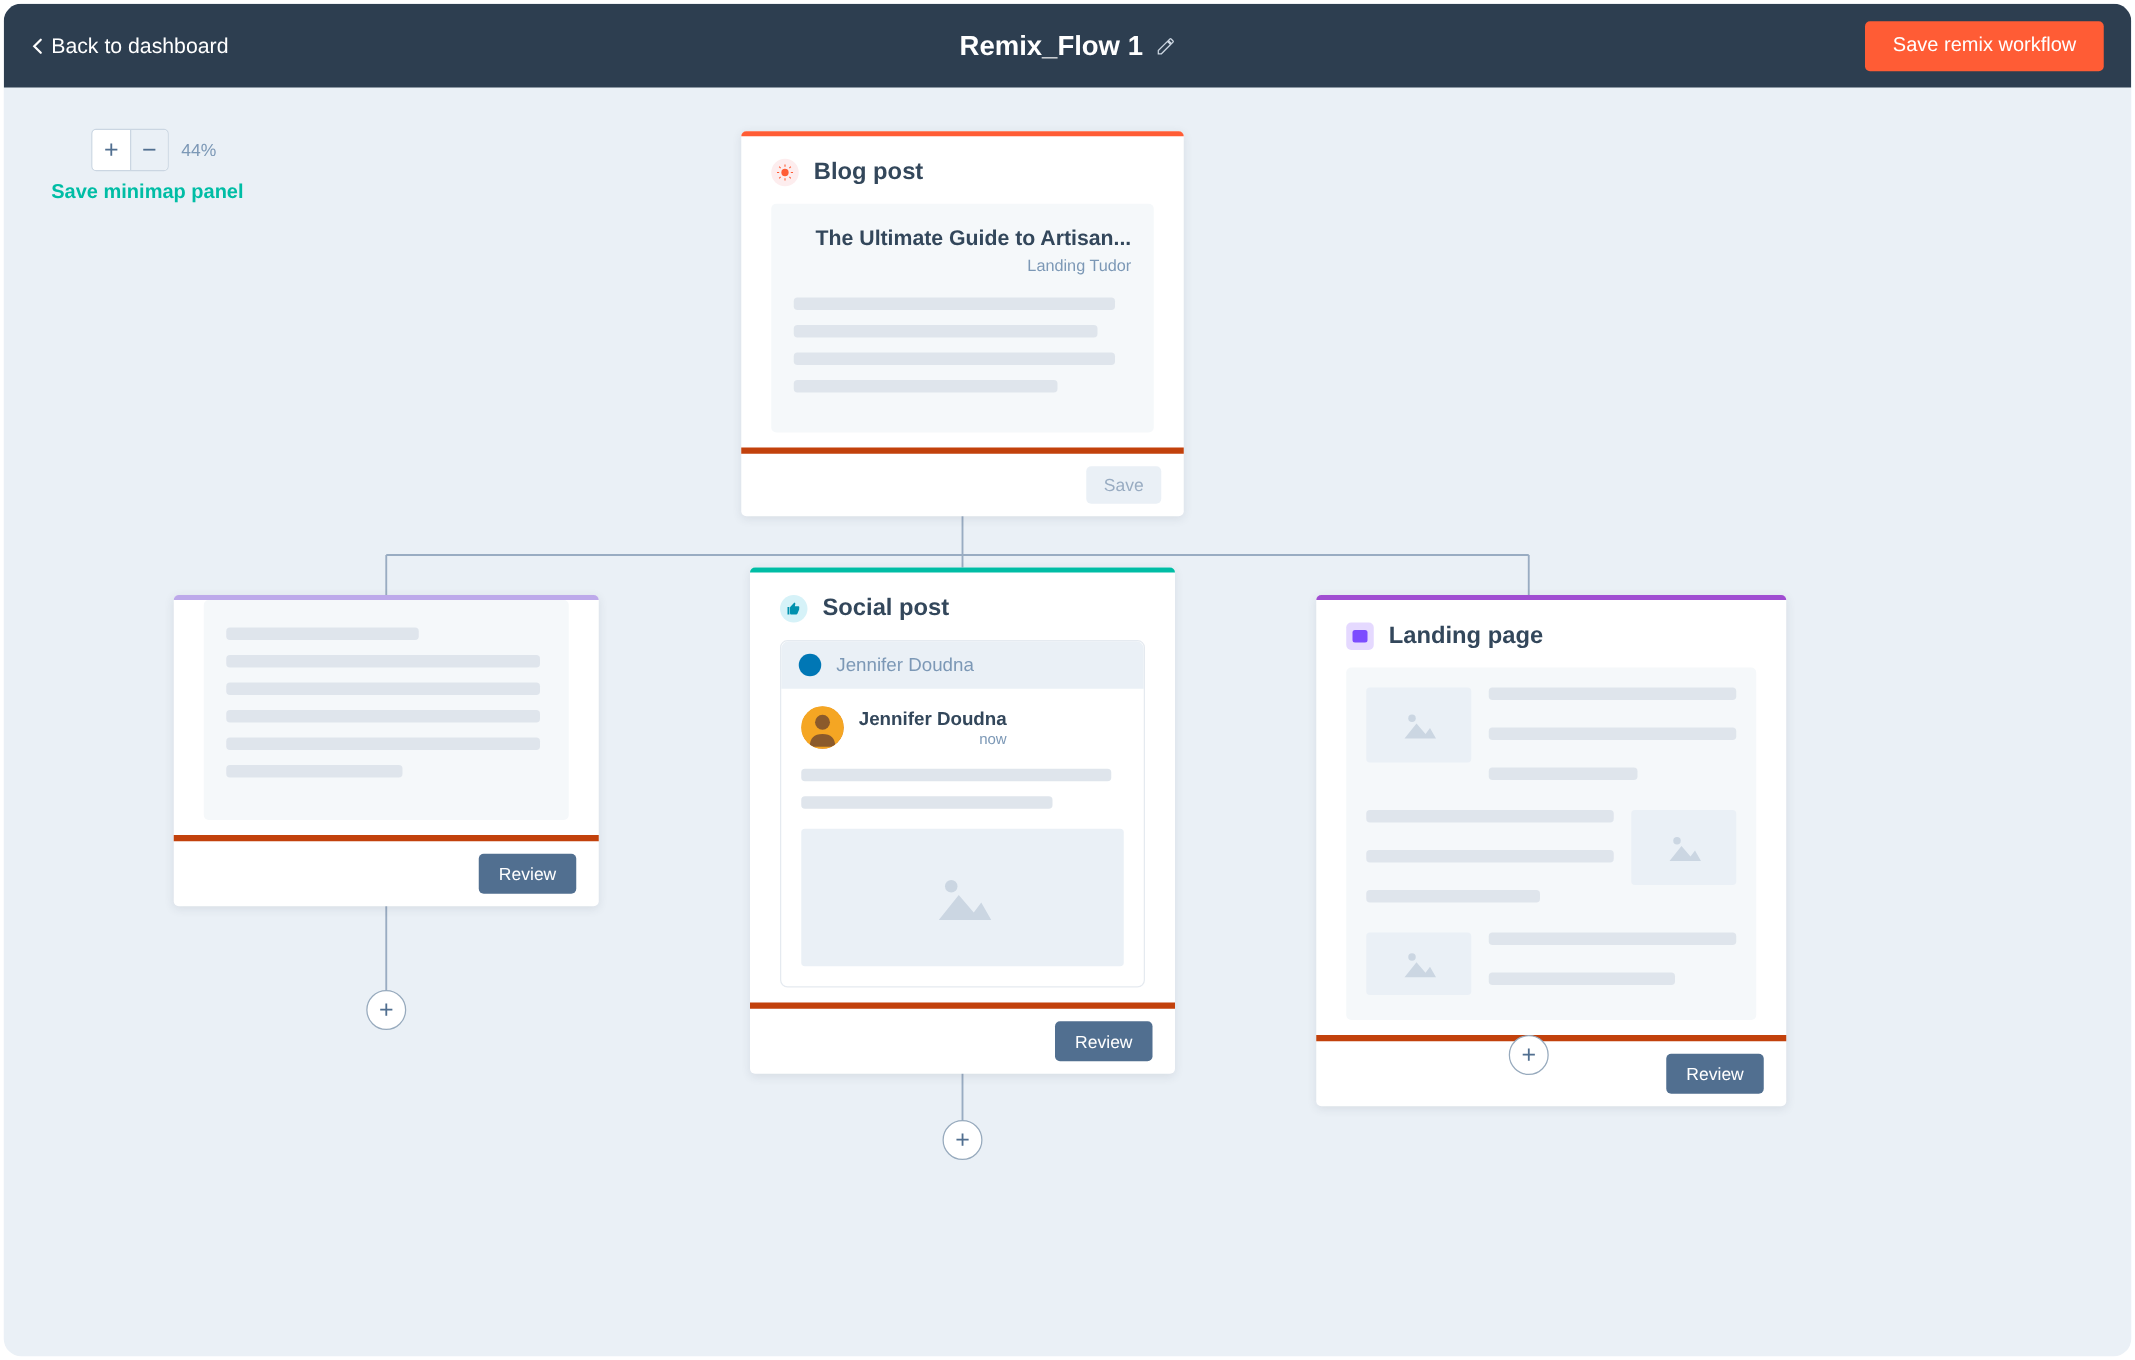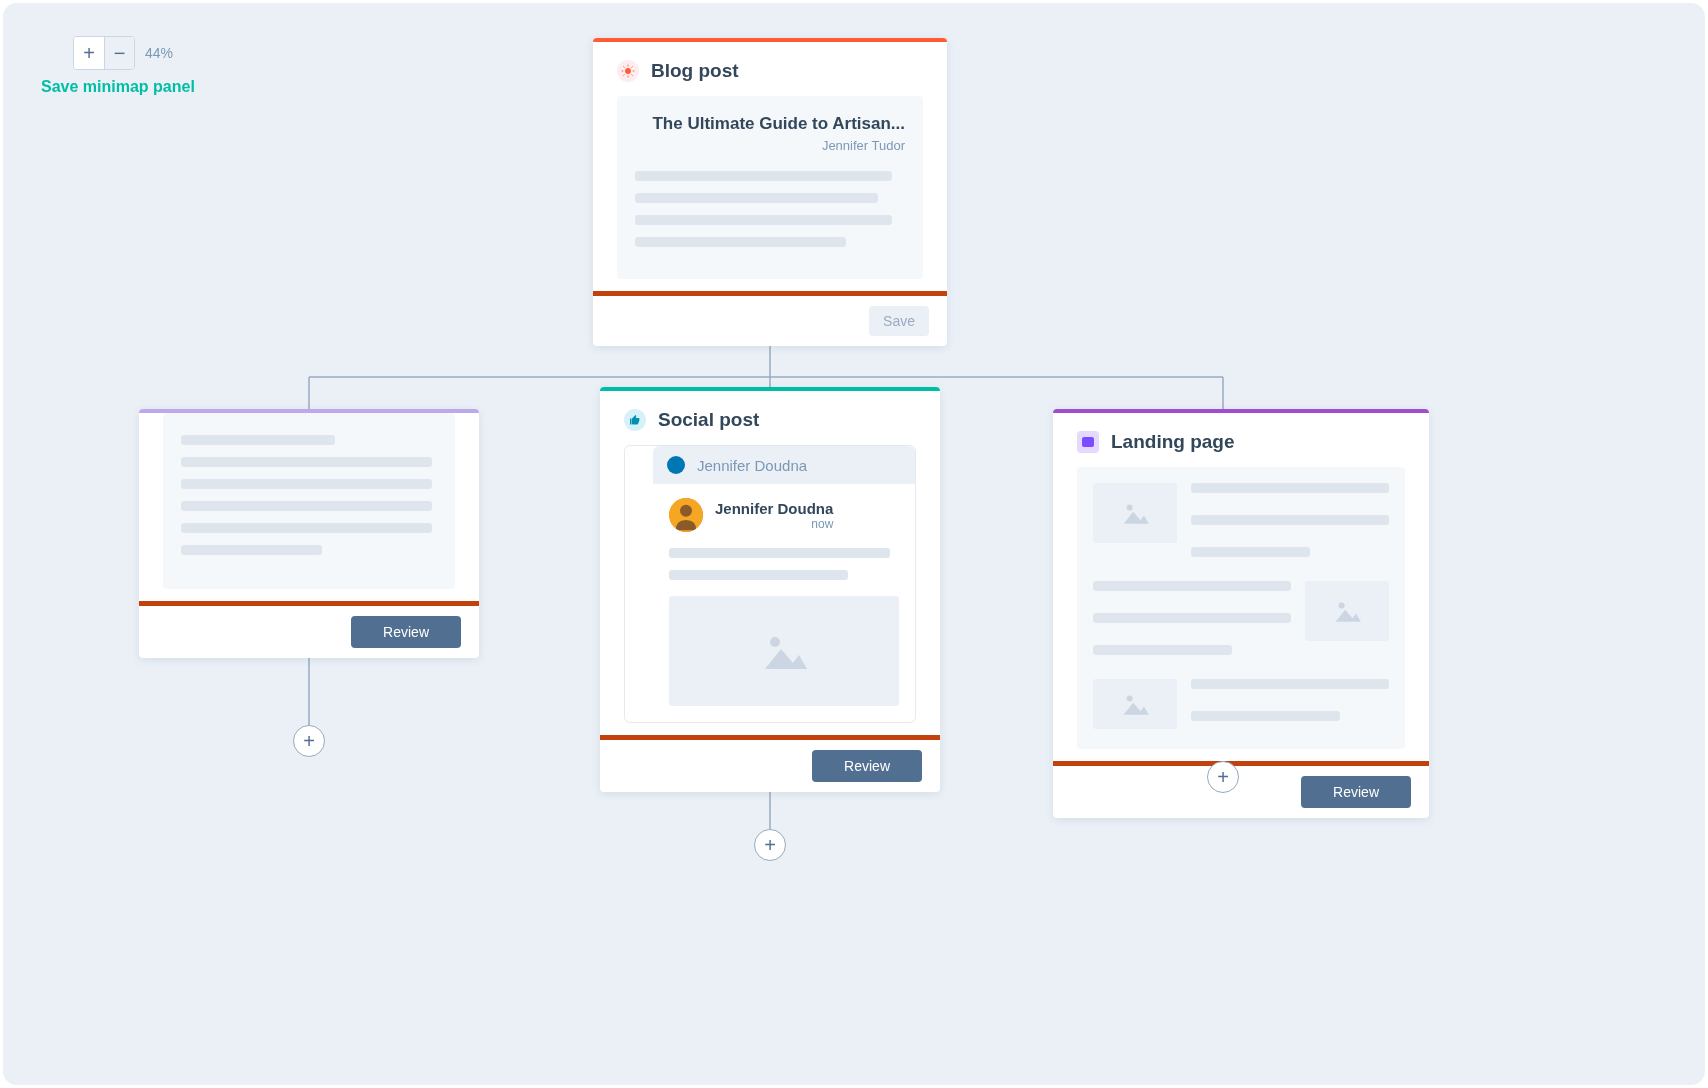--- a/index.html
+++ b/index.html
@@ -27,26 +27,26 @@
 .card-head { display: flex; align-items: center; gap: 12px; padding: 18px 24px 14px; }
 .card-icon { width: 22px; height: 22px; border-radius: 50%; display: flex; align-items: center; justify-content: center; flex-shrink: 0; }
 .card-title { font-size: 19px; font-weight: 700; color: #33475b; }
 .card-body { padding: 0 24px 12px; text-align: right; }
 .preview-box { background: #f5f8fa; border-radius: 4px; padding: 18px 18px 20px; }
 .preview-title { font-size: 17px; font-weight: 700; color: #33475b; margin-bottom: 4px; }
 .preview-sub { font-size: 13px; color: #7c98b6; margin-bottom: 18px; }
 .skel { background: #dfe5ec; border-radius: 3px; height: 10px; margin-bottom: 12px; }
 .card-footer { border-top: 5px solid #c2410c; padding: 10px 18px; display: flex; justify-content: flex-end; }
 .btn-save-card { background: #eaf0f6; color: #99acc2; border: none; padding: 7px 14px; border-radius: 4px; font-size: 14px; cursor: pointer; }
-.btn-review { background: #516f90; color: #fff; border: none; padding: 8px 32px; border-radius: 4px; font-size: 14px; cursor: pointer; }
+.btn-review { background: #516f90; color: #fff; border: none; padding: 8px 16px; border-radius: 4px; font-size: 14px; cursor: pointer; }
 
 .social-header { background: #eaf0f6; border-radius: 6px 6px 0 0; padding: 10px 14px; display: flex; align-items: center; gap: 12px; }
 .social-dot { width: 18px; height: 18px; border-radius: 50%; background: #0077b5; }
 .social-name { color: #7c98b6; font-size: 15px; font-weight: 500; }
-.social-card { border: 1px solid #e5eaf0; border-radius: 6px; padding-left: 28px; }
+.social-card { border: 1px solid #e5eaf0; border-radius: 6px; }
 .social-body { padding: 14px 16px 16px; }
 .social-user { display: flex; gap: 12px; align-items: center; margin-bottom: 16px; }
 .avatar { width: 34px; height: 34px; border-radius: 50%; background: linear-gradient(135deg,#f5a623,#d97706); display:flex; align-items:center; justify-content:center; overflow:hidden; }
 .avatar svg { width: 100%; height: 100%; }
 .social-username { font-size: 15px; font-weight: 700; color: #33475b; }
 .social-time { font-size: 12px; color: #7c98b6; }
 .img-ph { background: #eaf0f6; border-radius: 3px; display: flex; align-items: center; justify-content: center; }
 .img-ph svg { fill: #cbd6e2; }
 
 .lp-grid { display: flex; flex-direction: column; gap: 12px; }
@@ -62,20 +62,35 @@
 .icon-ad-rect { width:10px; height:10px; border-radius:2px; background:#fff; font-size:6px; color:#7c8ff3; display:flex; align-items:center; justify-content:center; font-weight:700; }
 .icon-lp { background:#e5d9ff; border-radius:4px !important; width:22px; height:22px; }
 .icon-lp-inner { width:12px; height:10px; border-radius:2px; background:#7c4dff; }
 </style>
 </head>
 <body>
 
 <div class="frame">
     <div class="inner">
 
+<div class="topbar">
+  <div class="back">
+    <svg viewBox="0 0 10 16">
+            <path d="M8 2 L2 8 L8 14" stroke="#fff" stroke-width="2" fill="none" stroke-linecap="round"></path>
+          </svg>
+    <span>Back to dashboard</span>
+  </div>
+  <div class="title-wrap">
+    <span class="title">Remix_Flow 1</span>
+    <svg viewBox="0 0 24 24">
+            <path d="M3 17.25V21h3.75L17.81 9.94l-3.75-3.75L3 17.25zM20.71 7.04a1 1 0 0 0 0-1.41l-2.34-2.34a1 1 0 0 0-1.41 0l-1.83 1.83 3.75 3.75 1.83-1.83z" fill="none" stroke="#cbd5e0" stroke-width="1.5"></path>
+          </svg>
+  </div>
+  <button class="save-btn">Save remix workflow</button>
+</div>
 
 <div class="canvas">
 
   <div class="zoom-group">
     <div class="zoom-btns">
       <button>+</button>
       <button>−</button>
     </div>
     <span class="zoom-label">44%</span>
   </div>
@@ -108,21 +123,21 @@
                   <line x1="4" y1="20" x2="6" y2="18"></line>
                   <line x1="18" y1="6" x2="20" y2="4"></line>
                 </g>
               </svg>
       </div>
       <div class="card-title">Blog post</div>
     </div>
     <div class="card-body">
       <div class="preview-box">
         <div class="preview-title">The Ultimate Guide to Artisan...</div>
-        <div class="preview-sub">Jennifer Tudor</div>
+        <div class="preview-sub">Landing Tudor</div>
         <div class="skel" style="width:95%"></div>
         <div class="skel" style="width:90%"></div>
         <div class="skel" style="width:95%"></div>
         <div class="skel" style="width:78%"></div>
       </div>
     </div>
     <div class="card-footer">
       <button class="btn-save-card">Save</button>
     </div>
   </div>

